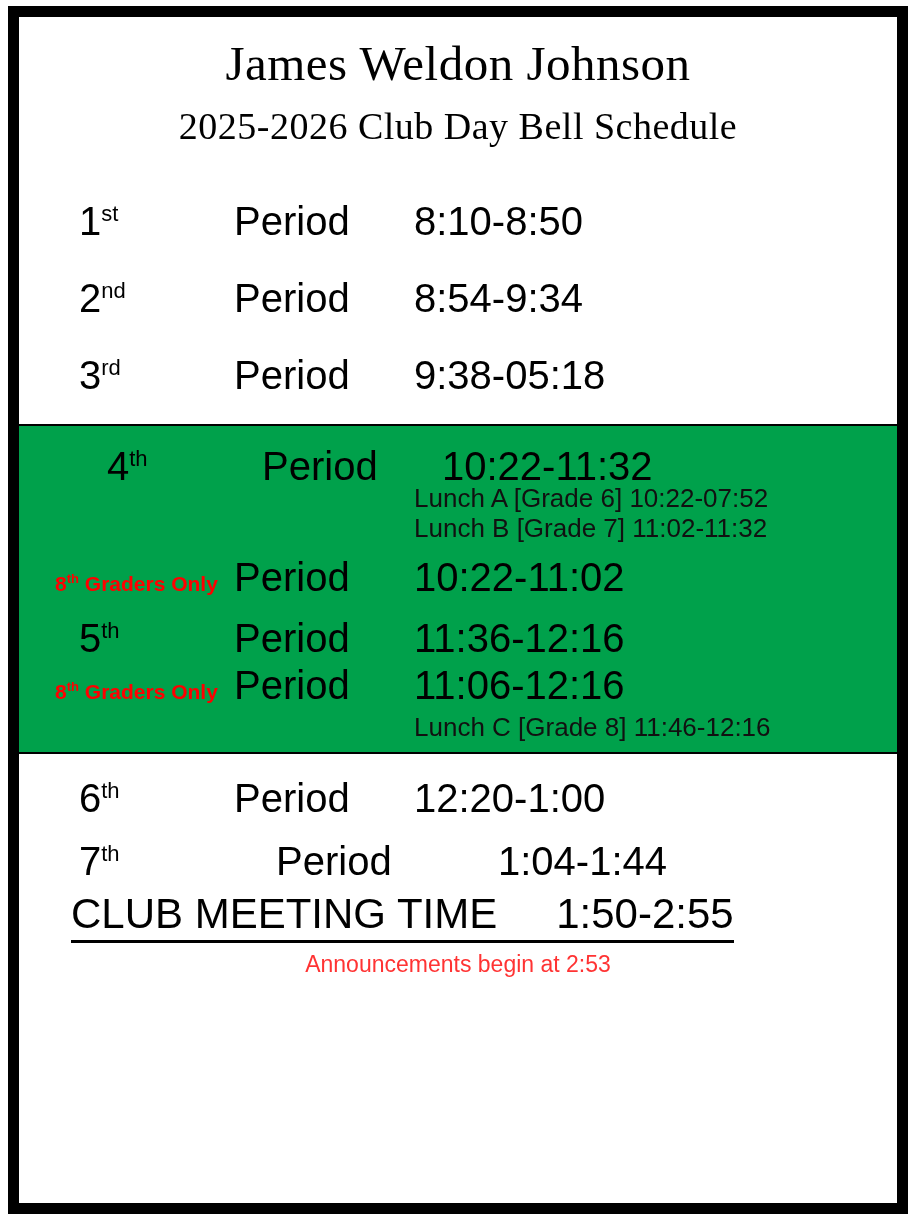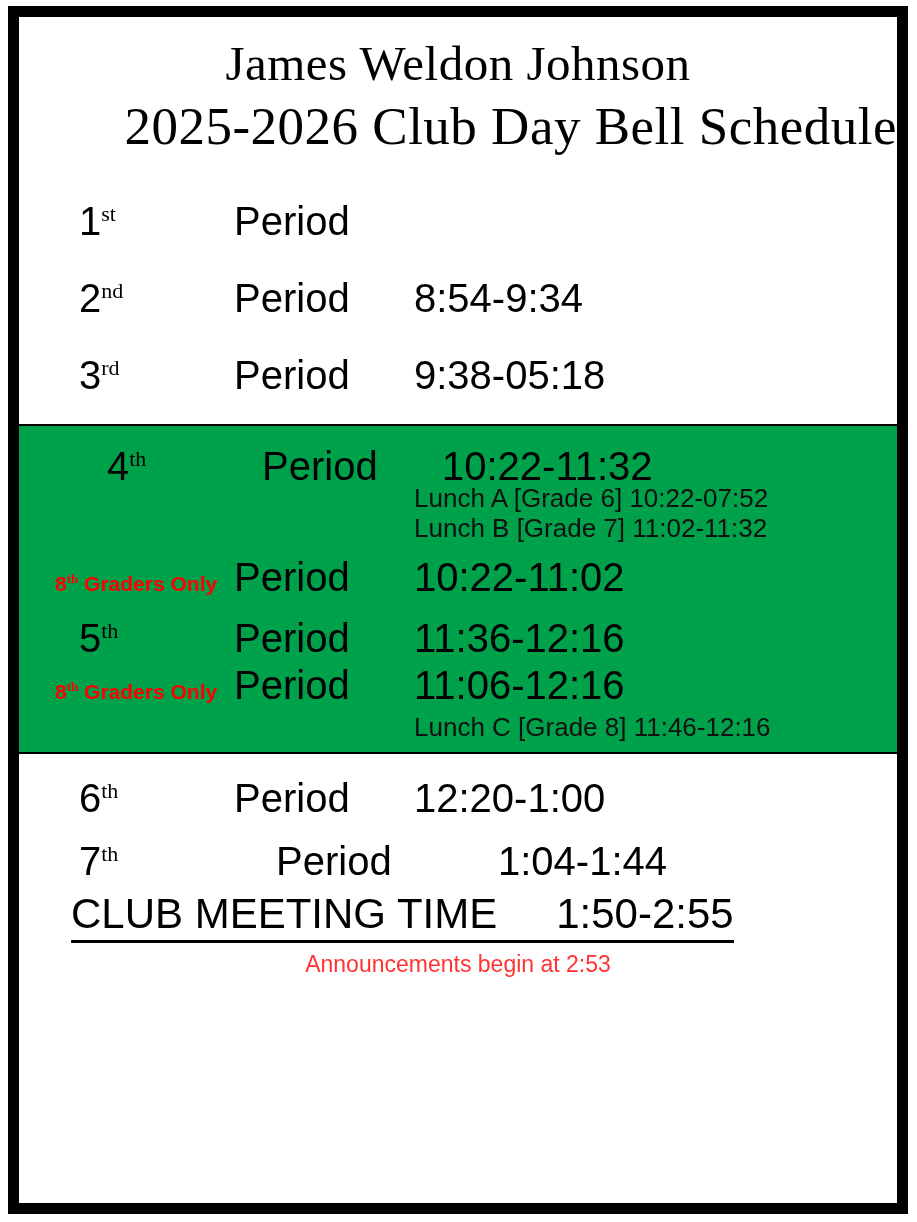--- a/index.html
+++ b/index.html
@@ -49,24 +49,23 @@
     font-family: "Liberation Serif", serif;
     color: #000000;
     padding-top: 16px;
   }
   .title-line1 {
     font-size: 49px;
     line-height: 62px;
     letter-spacing: 0.5px;
   }
   .title-line2 {
-    font-size: 53px;
+    font-size: 38px;
     line-height: 62px;
     letter-spacing: 0.5px;
-    text-align: right;
   }
 
   
   .rows {
     margin-top: 30px;
   }
   .row {
     display: flex;
     align-items: flex-start;
     box-sizing: border-box;
@@ -76,21 +75,20 @@
     padding-left: 60px;
     box-sizing: border-box;
     font-size: 40px;
     color: #000000;
     white-space: nowrap;
   }
   .col-ord sup {
     font-size: 22px;
     vertical-align: super;
     line-height: 0;
-    font-family: Liberation Serif, serif;
   }
   .col-period {
     width: 180px;
     font-size: 40px;
     color: #000000;
     white-space: nowrap;
   }
   .col-time {
     flex: 1;
     font-size: 40px;
@@ -185,20 +183,21 @@
       <div class="title-block">
         <div class="title-line1">James Weldon Johnson</div>
         <div class="title-line2">2025-2026 Club Day Bell Schedule</div>
       </div>
 
       <div class="rows">
 
         <div class="row plain-row">
           <div class="col-ord"><span>1</span><sup>st</sup></div>
           <div class="col-period">Period</div>
+          <div class="col-time">8:10-8:50</div>
         </div>
 
         <div class="row plain-row">
           <div class="col-ord"><span>2</span><sup>nd</sup></div>
           <div class="col-period">Period</div>
           <div class="col-time">8:54-9:34</div>
         </div>
 
         <div class="row plain-row">
           <div class="col-ord"><span>3</span><sup>rd</sup></div>

